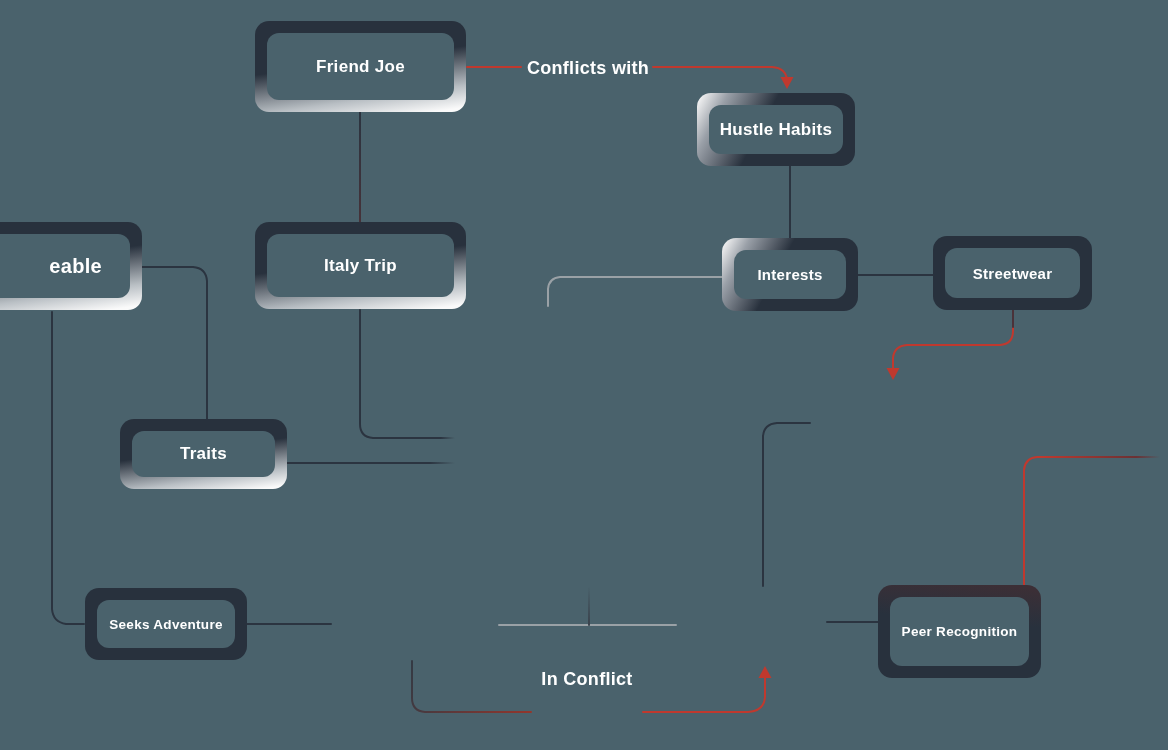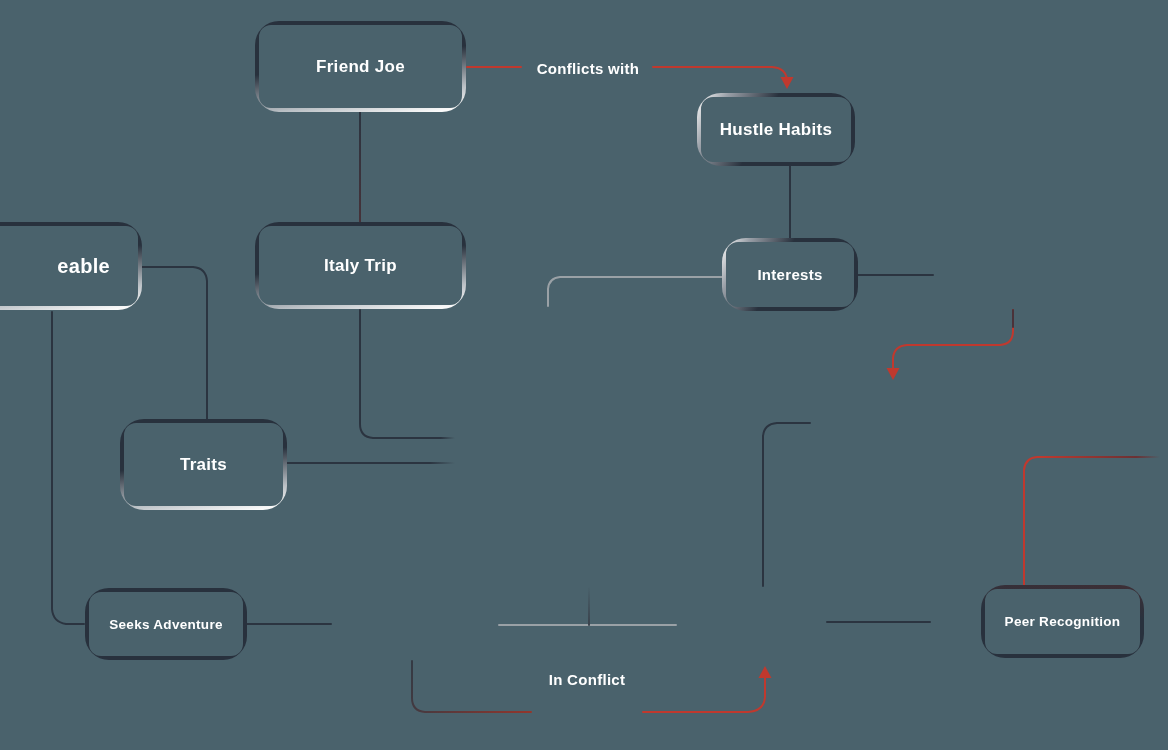--- a/index.html
+++ b/index.html
@@ -13,21 +13,21 @@
   html,body{width:1168px;height:750px;overflow:hidden}
   body{background:var(--bg);font-family:"Liberation Sans",sans-serif;}
   .canvas{position:relative;width:1168px;height:750px;background:var(--bg);overflow:hidden}
   svg.edge-layer{position:absolute;left:0;top:0;width:1168px;height:750px}
   svg.edge-layer path{fill:none;stroke-width:2;stroke-linecap:round}
   .e-dark{stroke:var(--edge-dark)}
   .e-gray{stroke:var(--edge-gray)}
   .e-red{stroke:var(--edge-red)}
   .ah{fill:var(--edge-red);stroke:none}
 
-  .node{position:absolute;border-radius:24px;padding:4px;background:var(--edge-dark)}
+  .node{position:absolute;border-radius:14px;padding:12px;background:var(--edge-dark)}
   .node-inner{width:100%;height:100%;border-radius:12px;background:var(--bg);
     display:flex;align-items:center;justify-content:center;color:var(--text);
     font-weight:600;letter-spacing:.3px;text-align:center}
   .fs-lg .node-inner{font-size:17px}
   .fs-md .node-inner{font-size:15px}
   .fs-sm .node-inner{font-size:13.5px}
   .fs-xl .node-inner{font-size:20px}
 
   
   .b-dark-white{background:linear-gradient(172deg,#28313D 45%,#B9BFC4 78%,#FAFAFA 96%)}
@@ -38,28 +38,28 @@
   .b-dark-red{background:linear-gradient(185deg,#3c2f36 4%,#28313D 40%)}
 
   .n-friend-joe{left:255px;top:21px;width:211px;height:91px}
   .n-hustle-habits{left:697px;top:93px;width:158px;height:73px}
   .n-italy-trip{left:255px;top:222px;width:211px;height:87px}
   .n-likeable{left:-75px;top:222px;width:217px;height:88px}
   .n-likeable .node-inner{justify-content:flex-end;padding-right:28px}
   .n-interests{left:722px;top:238px;width:136px;height:73px}
   .n-streetwear{left:933px;top:236px;width:159px;height:74px}
   .n-exclusivity-marker{left:810px;top:387px;width:160px;height:71px}
-  .n-traits{left:120px;top:419px;width:167px;height:91px}
+  .n-traits{left:120px;top:419px;width:167px;height:70px}
   .n-seeks-adventure{left:85px;top:588px;width:162px;height:72px}
   .n-needs{left:331px;top:587px;width:168px;height:74px}
   .n-social-status{left:676px;top:586px;width:151px;height:76px}
-  .n-peer-recognition{left:981px;top:585px;width:163px;height:73px}
+  .n-peer-recognition{left:878px;top:585px;width:163px;height:93px}
 
   .edge-label{position:absolute;transform:translate(-50%,-50%);color:var(--text);
-    font-size:15px;font-weight:600;letter-spacing:.3px;white-space:nowrap}
+    font-size:18px;font-weight:600;letter-spacing:.3px;white-space:nowrap}
   .l-conflicts-with{left:588px;top:68px}
   .l-in-conflict{left:587px;top:679px}
 </style>
 </head>
 <body>
 
 <div class="canvas">
 
   <svg class="edge-layer" viewBox="0 0 1168 750">
     <defs>
@@ -152,20 +152,25 @@
   <div class="node fs-xl b-dark-white n-likeable">
     <div class="node-inner">
         <span>eable</span>
       </div>
   </div>
   <div class="node fs-md b-white-dark n-interests">
     <div class="node-inner">
         <span>Interests</span>
       </div>
   </div>
+  <div class="node fs-md b-dark n-streetwear">
+    <div class="node-inner">
+        <span>Streetwear</span>
+      </div>
+  </div>
   <div class="node fs-lg b-dark-white n-traits">
     <div class="node-inner">
         <span>Traits</span>
       </div>
   </div>
   <div class="node fs-sm b-dark n-seeks-adventure">
     <div class="node-inner">
         <span>Seeks Adventure</span>
       </div>
   </div>

